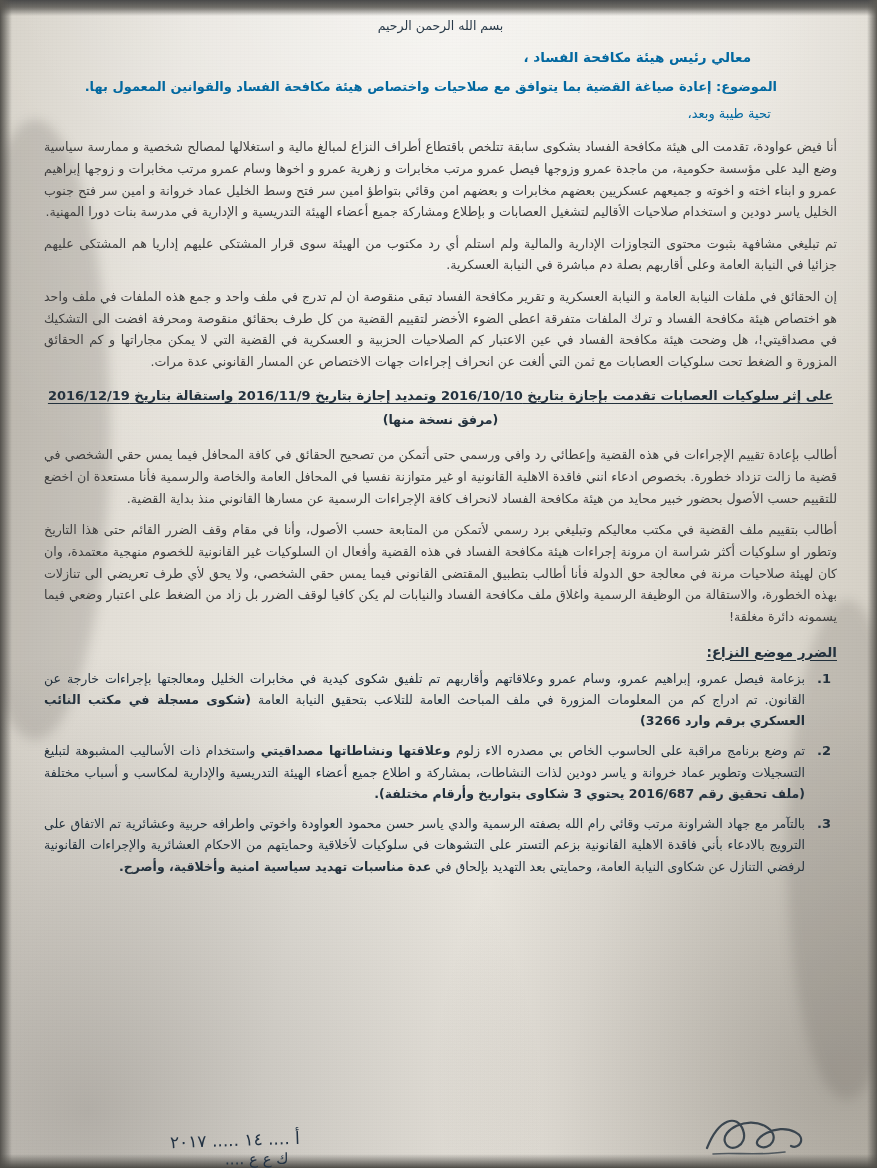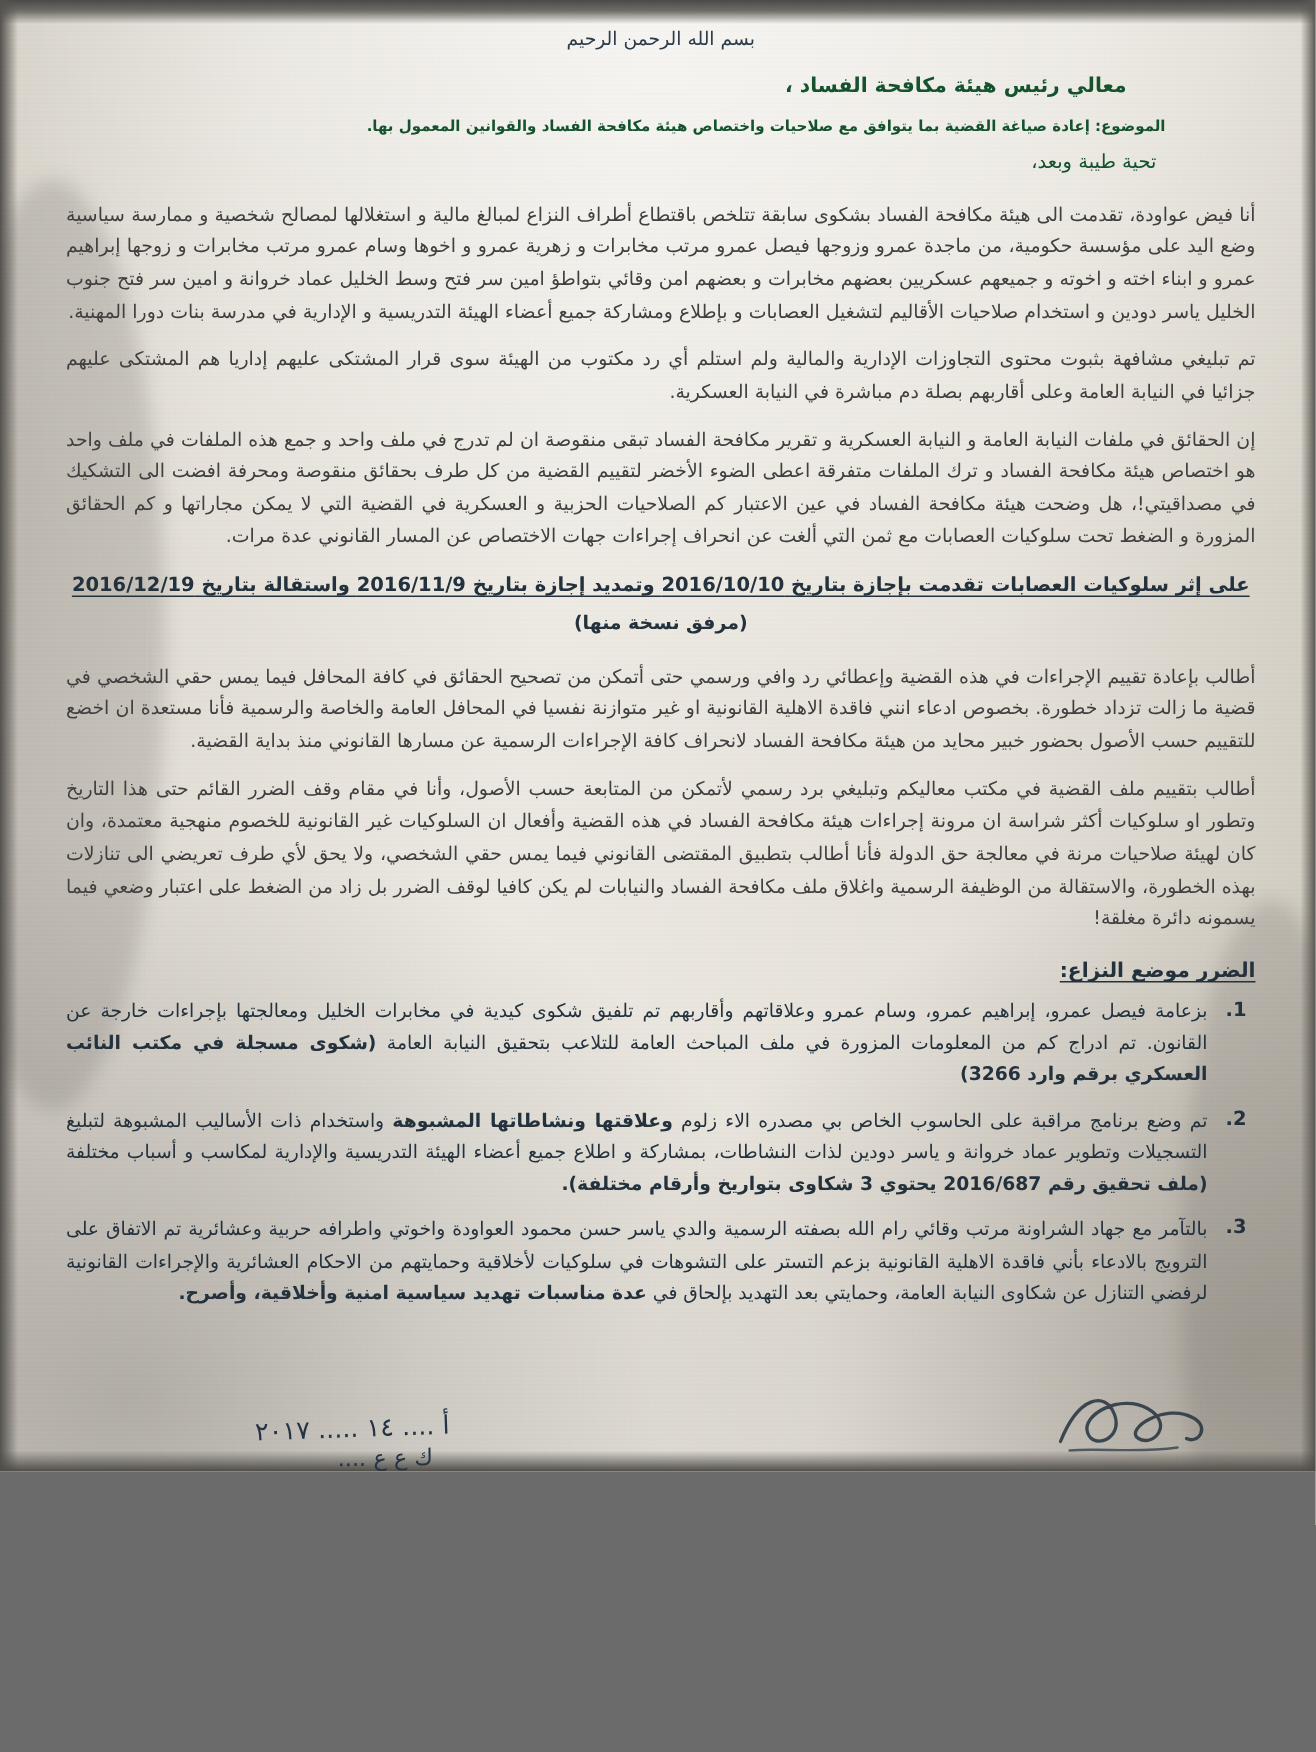--- a/index.html
+++ b/index.html
@@ -3,21 +3,21 @@
 <meta charset="utf-8">
 <style>
   html, body {
     margin: 0;
     padding: 0;
     background: #6b6b6b;
   }
   .page {
     position: relative;
     width: 877px;
-    height: 981px;
+    height: 1168px;
     overflow: hidden;
     background: #d9d5cd;
     font-family: "DejaVu Sans", "Liberation Sans", sans-serif;
   }
   
   .paper {
     position: absolute;
     inset: 0;
     background:
       radial-gradient(120% 80% at 50% 0%, rgba(255,255,255,0.55), rgba(255,255,255,0) 60%),
@@ -68,36 +68,36 @@
   .basmala {
     text-align: center;
     font-size: 12.5px;
     color: #2a3b4a;
     margin: 4px 0 14px 0;
     letter-spacing: .2px;
   }
   .line {
     font-size: 13px;
     line-height: 1.55;
-    color: #14532d;
+    color: #0369a1;
     margin: 0 0 7px 0;
   }
   .addressee {
     text-align: right;
     padding-right: 86px;
     font-weight: bold;
     margin-bottom: 9px;
     font-size: 13.5px;
   }
   .subject {
     text-align: right;
     padding-right: 60px;
     font-weight: bold;
     margin-bottom: 7px;
-    font-size: 10px;
+    font-size: 13px;
   }
   .greeting {
     text-align: right;
     padding-right: 66px;
     margin-bottom: 12px;
     font-size: 13px;
   }
   .para {
     text-align: justify;
     text-justify: inter-word;
@@ -227,21 +227,21 @@
 
     <div class="section-title">الضرر موضع النزاع:</div>
 
     <ol class="items">
       <li>
         <span>بزعامة فيصل عمرو، إبراهيم عمرو، وسام عمرو وعلاقاتهم وأقاربهم تم تلفيق شكوى كيدية في مخابرات الخليل ومعالجتها بإجراءات خارجة عن القانون. تم ادراج كم من المعلومات المزورة في ملف المباحث العامة للتلاعب بتحقيق النيابة العامة</span>
         <span class="b">(شكوى مسجلة في مكتب النائب العسكري برقم وارد 3266)</span>
       </li>
       <li>
         <span>تم وضع برنامج مراقبة على الحاسوب الخاص بي مصدره الاء زلوم</span>
-        <span class="b">وعلاقتها ونشاطاتها المشبوهة</span>
+        <span class="b">وعلاقتها ونشاطاتها مصداقيتي</span>
         <span>واستخدام ذات الأساليب المشبوهة لتبليغ التسجيلات وتطوير عماد خروانة و ياسر دودين لذات النشاطات، بمشاركة و اطلاع جميع أعضاء الهيئة التدريسية والإدارية لمكاسب و أسباب مختلفة</span>
         <span class="b">(ملف تحقيق رقم 2016/687 يحتوي 3 شكاوى بتواريخ وأرقام مختلفة).</span>
       </li>
       <li>
         <span>بالتآمر مع جهاد الشراونة مرتب وقائي رام الله بصفته الرسمية والدي ياسر حسن محمود العواودة واخوتي واطرافه حربية وعشائرية تم الاتفاق على الترويج بالادعاء بأني فاقدة الاهلية القانونية بزعم التستر على التشوهات في سلوكيات لأخلاقية وحمايتهم من الاحكام العشائرية والإجراءات القانونية لرفضي التنازل عن شكاوى النيابة العامة، وحمايتي بعد التهديد بإلحاق في</span>
         <span class="b">عدة مناسبات تهديد سياسية امنية وأخلاقية، وأصرح.</span>
       </li>
     </ol>
   </div>
 

